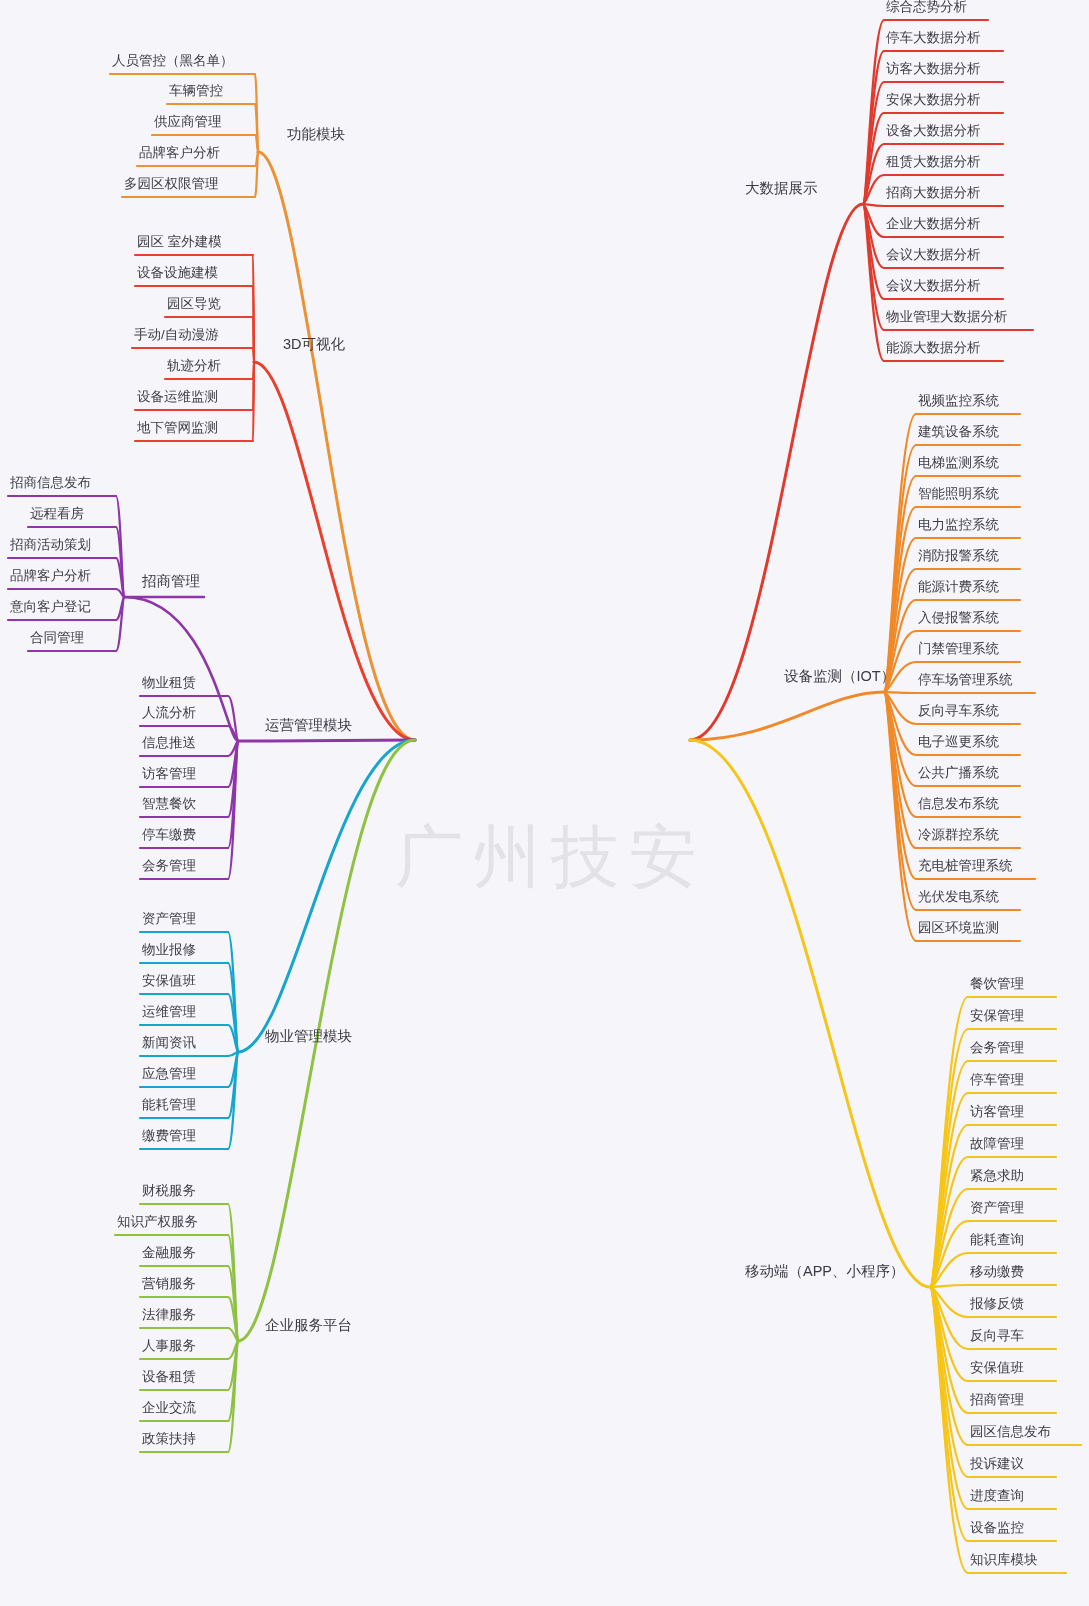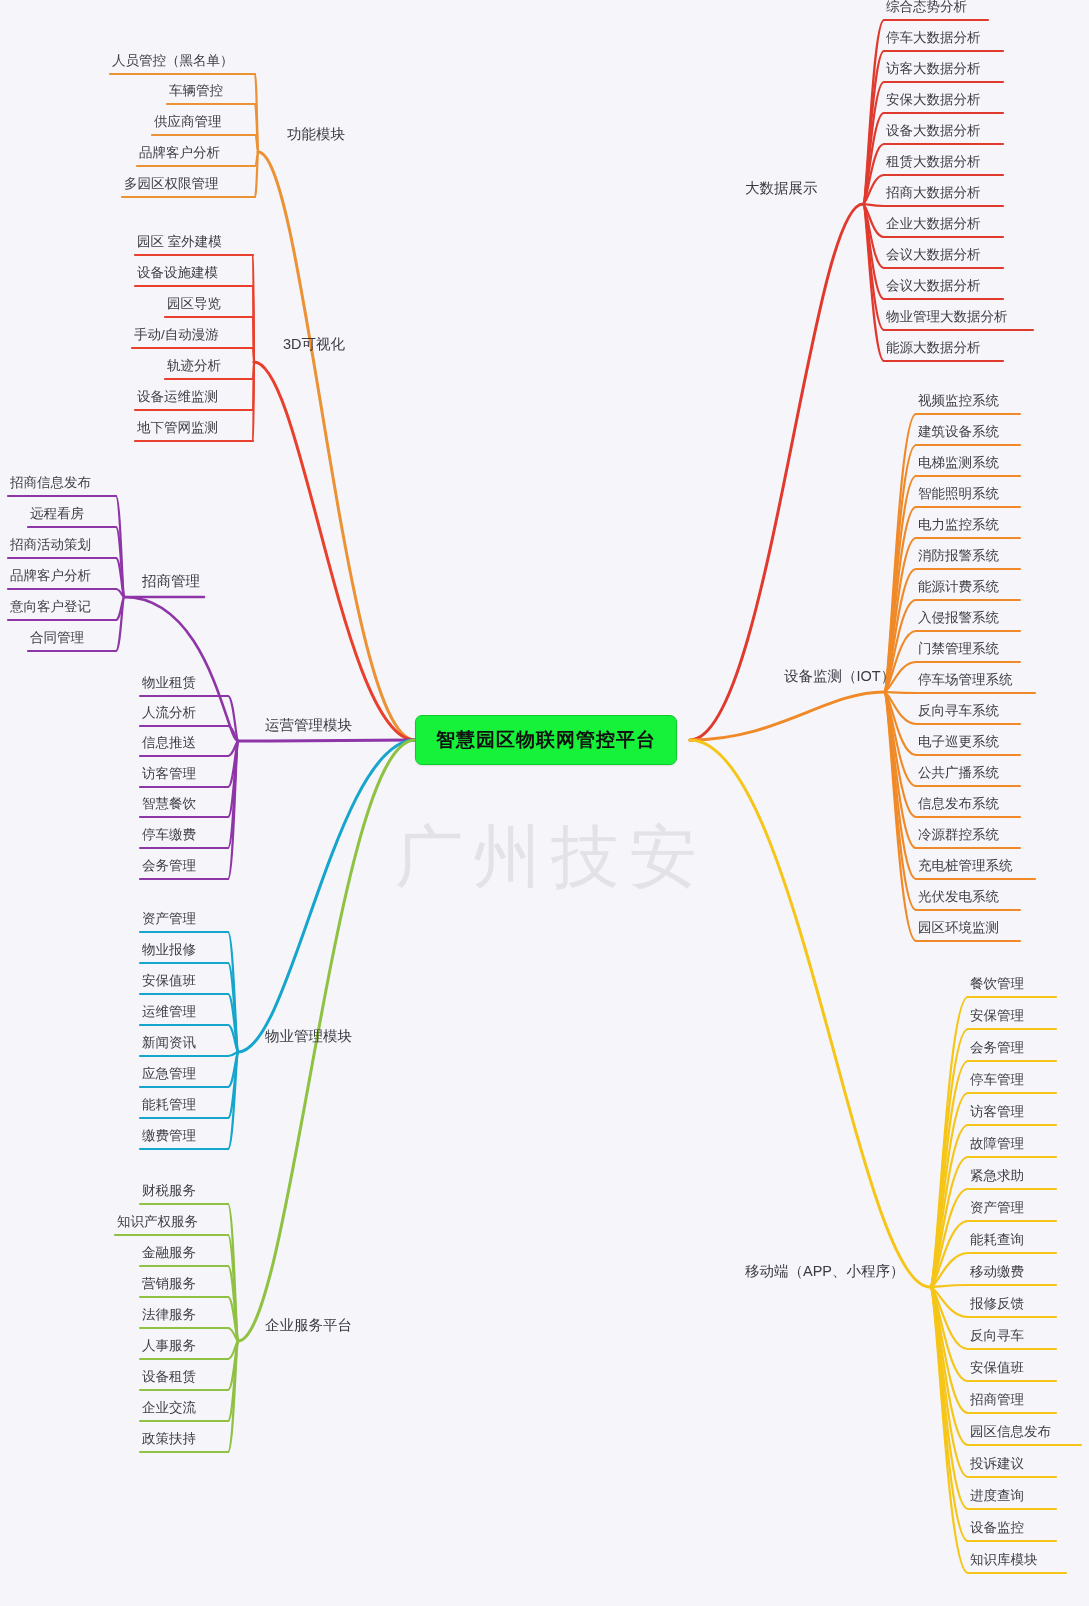--- a/index.html
+++ b/index.html
@@ -355,14 +355,13 @@
       <div class="node" style="left: 968px; top: 1345px;">反向寻车</div>
       <div class="node" style="left: 968px; top: 1377px;">安保值班</div>
       <div class="node" style="left: 968px; top: 1409px;">招商管理</div>
       <div class="node" style="left: 968px; top: 1441px;">园区信息发布</div>
       <div class="node" style="left: 968px; top: 1473px;">投诉建议</div>
       <div class="node" style="left: 968px; top: 1505px;">进度查询</div>
       <div class="node" style="left: 968px; top: 1537px;">设备监控</div>
       <div class="node" style="left: 968px; top: 1569px;">知识库模块</div>
     </div>
 
-  <div class="root" id="root-node" style="left: 415px; top: 740px; background: rgb(22, 241, 58);">智慧园区物联网管控平台</div>
 </div>
 
 </body></html>

